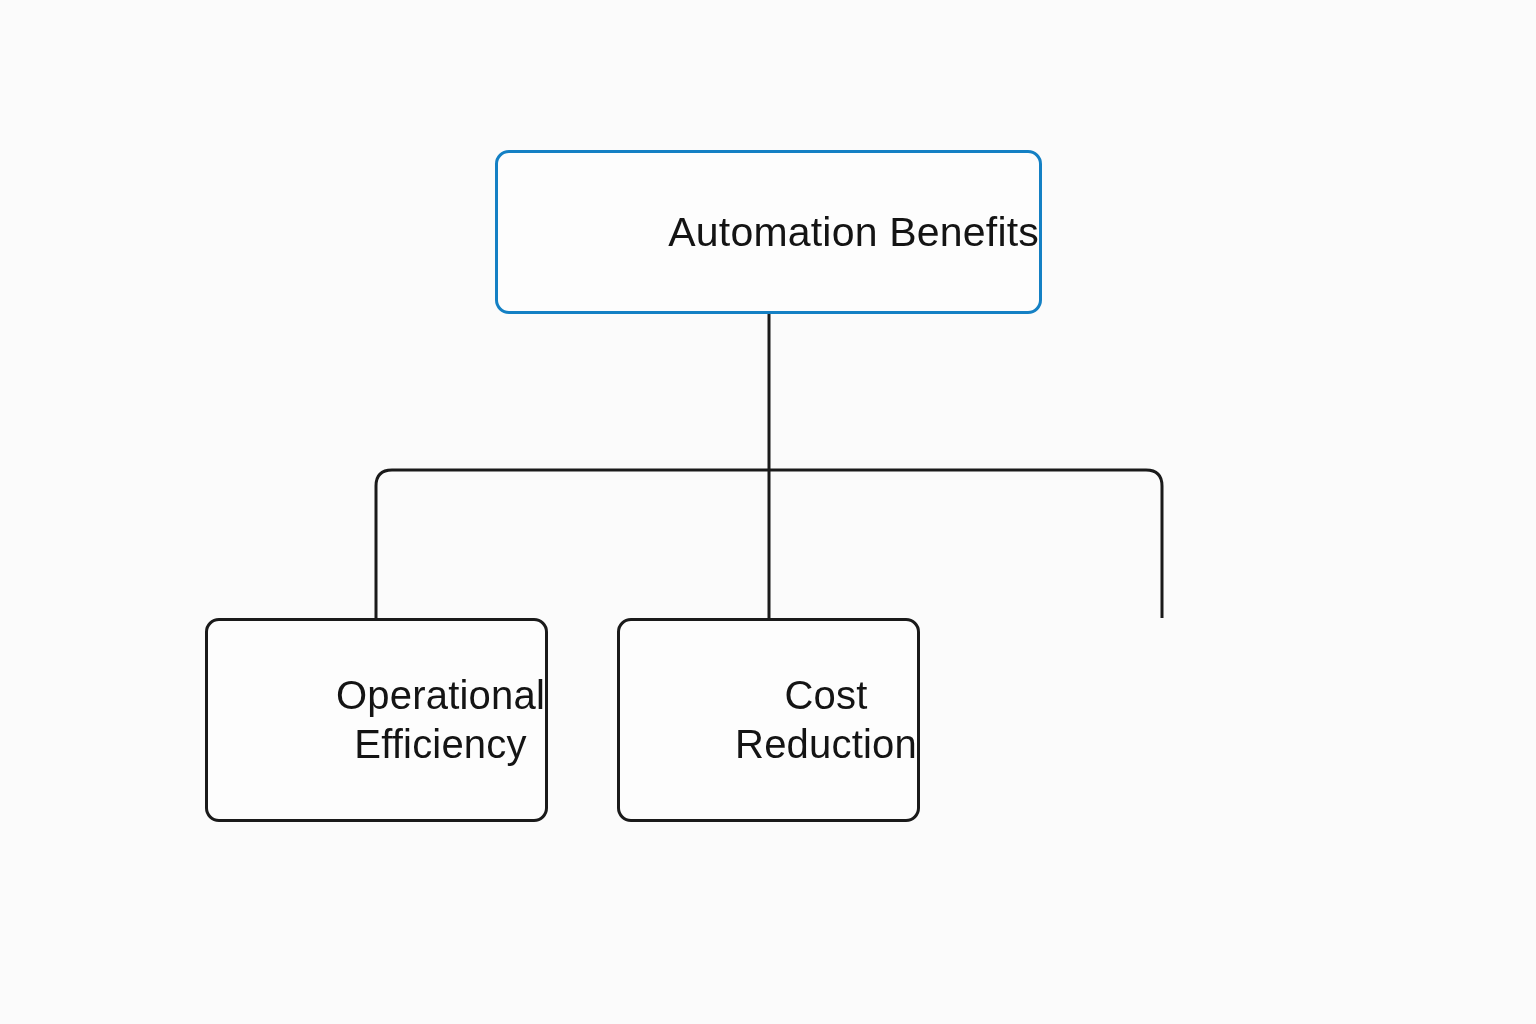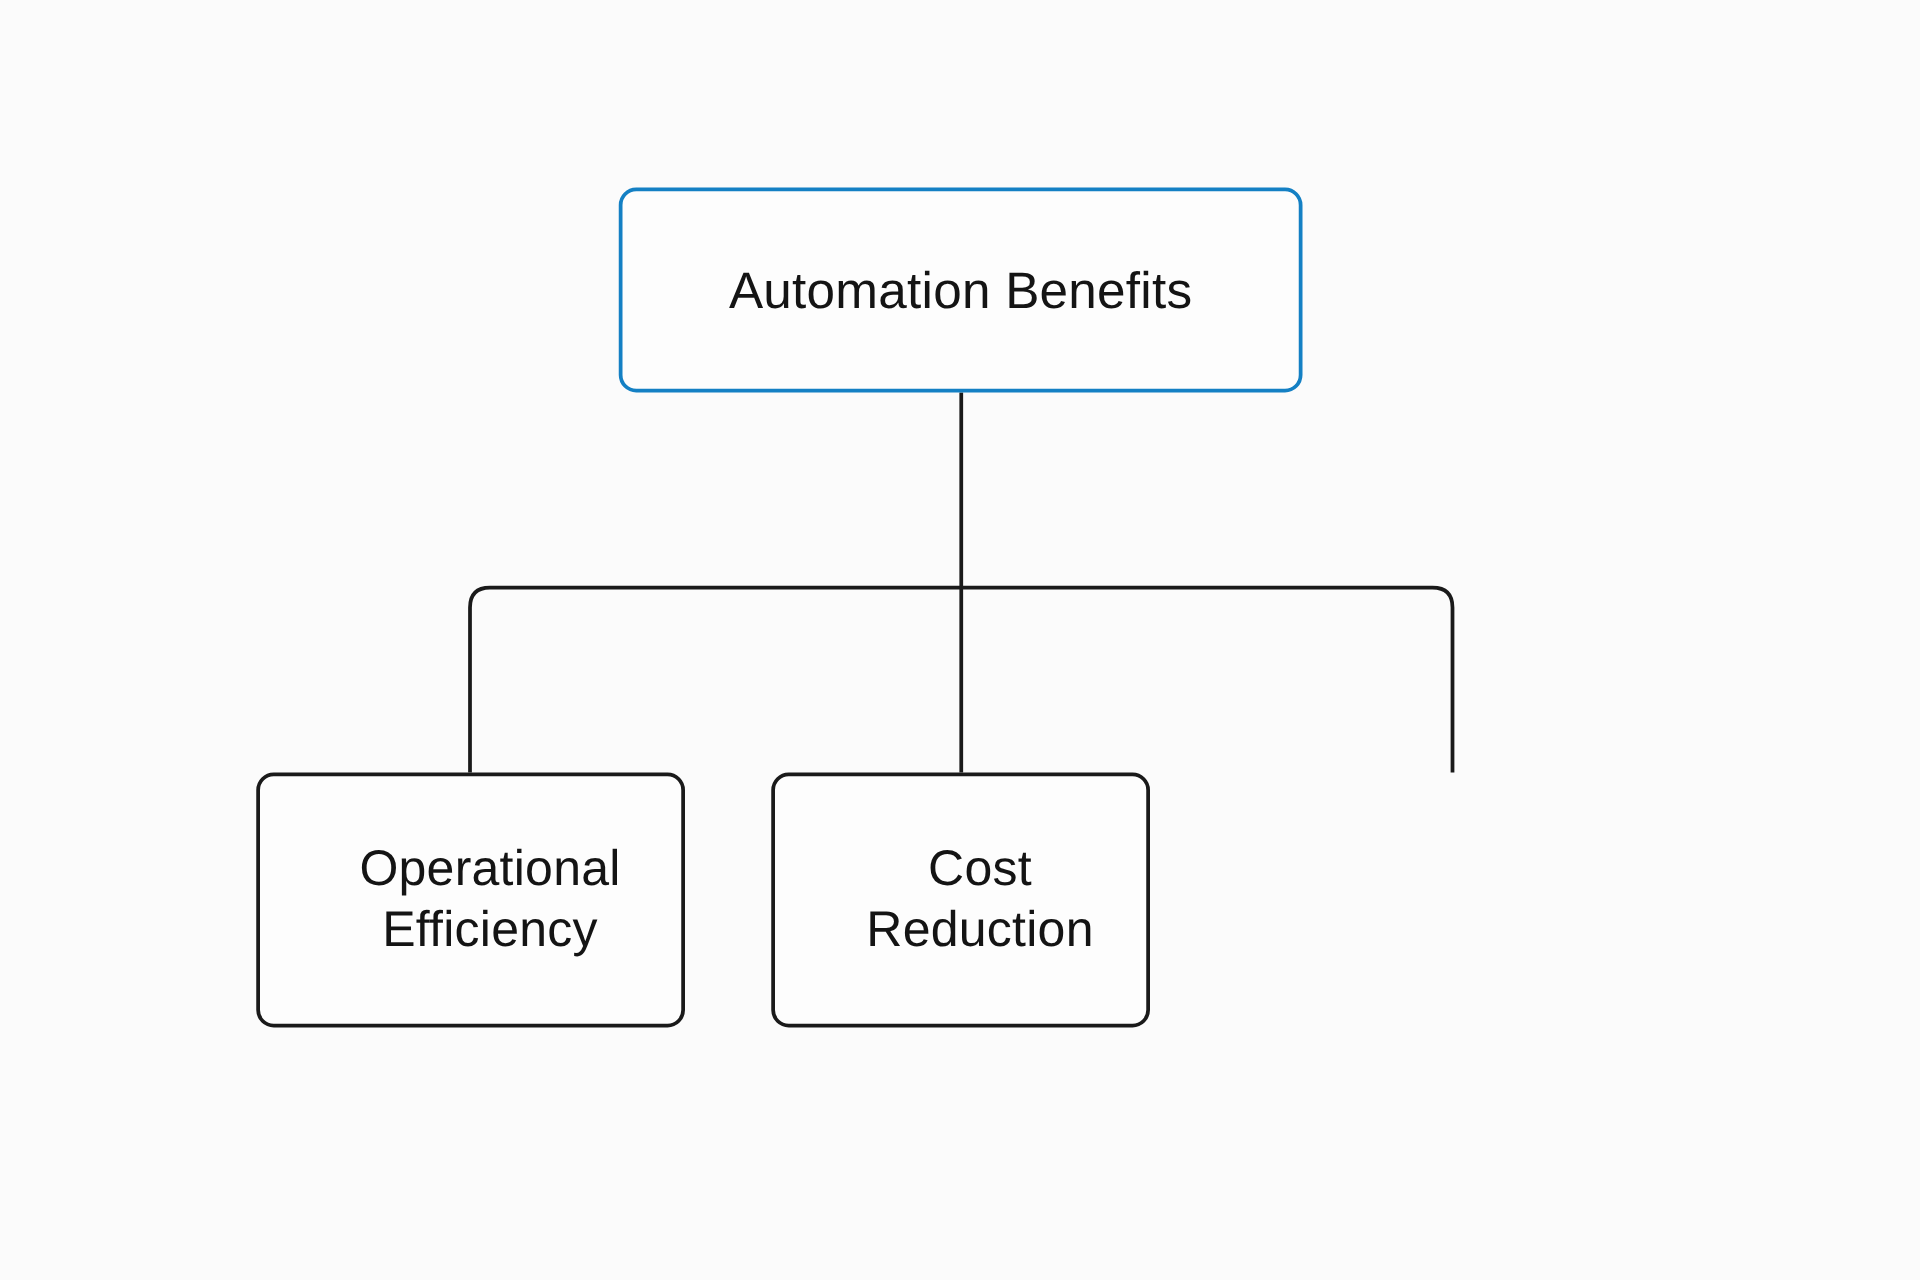--- a/index.html
+++ b/index.html
@@ -32,21 +32,21 @@
     height: 1024px;
     pointer-events: none;
   }
 
   .node {
     position: absolute;
     box-sizing: border-box;
     background: #fdfdfd;
     display: flex;
     align-items: center;
-    justify-content: center;
+    justify-content: flex-end;
     text-align: center;
   }
 
   .node-label {
     color: #141414;
     letter-spacing: 0.2px;
     white-space: pre-line;
     line-height: 1.22;
   }
 

